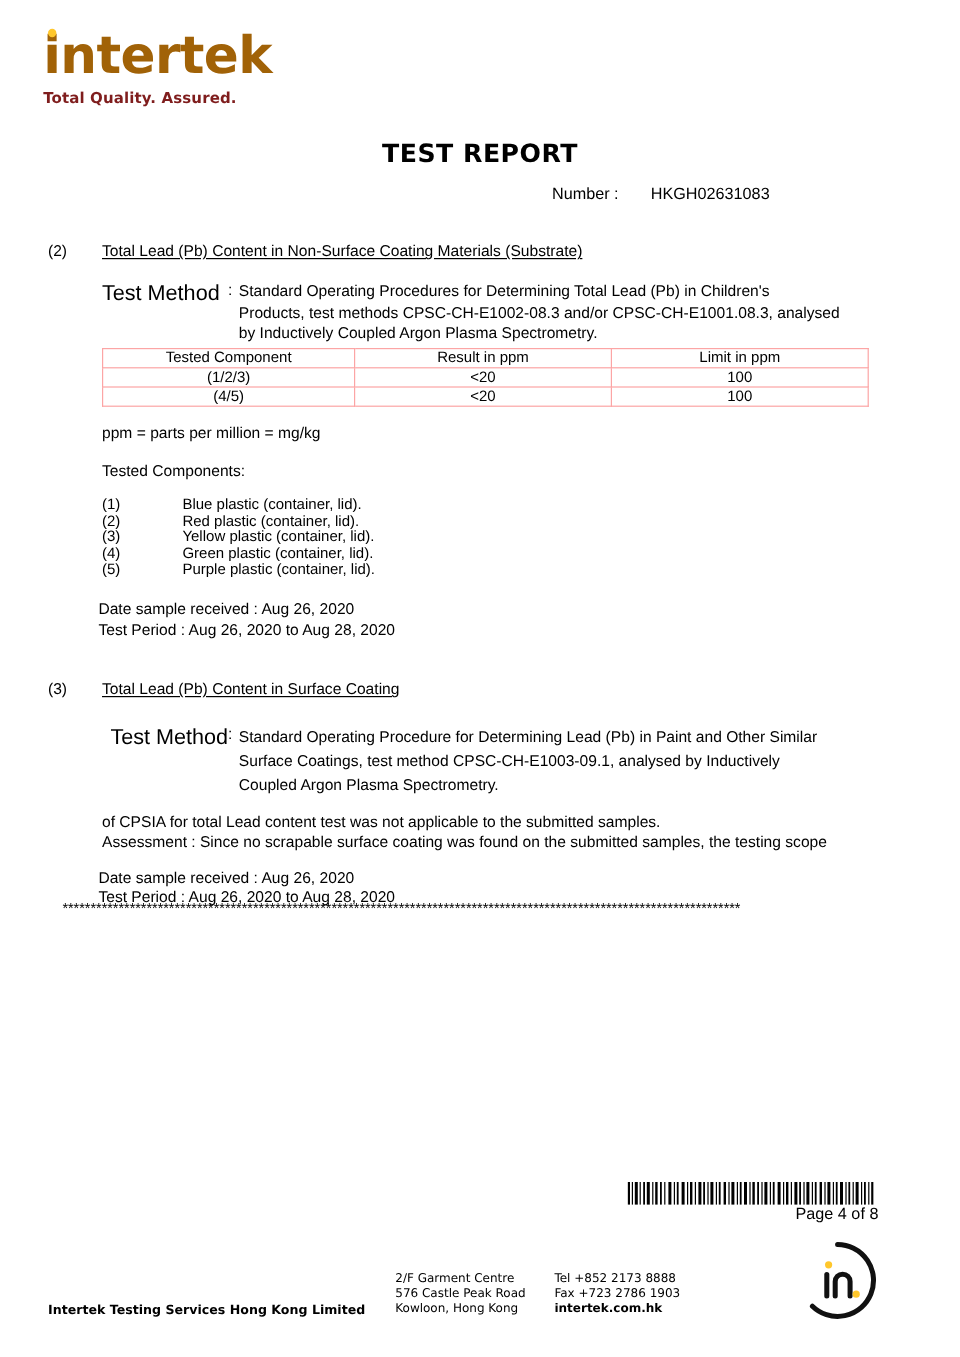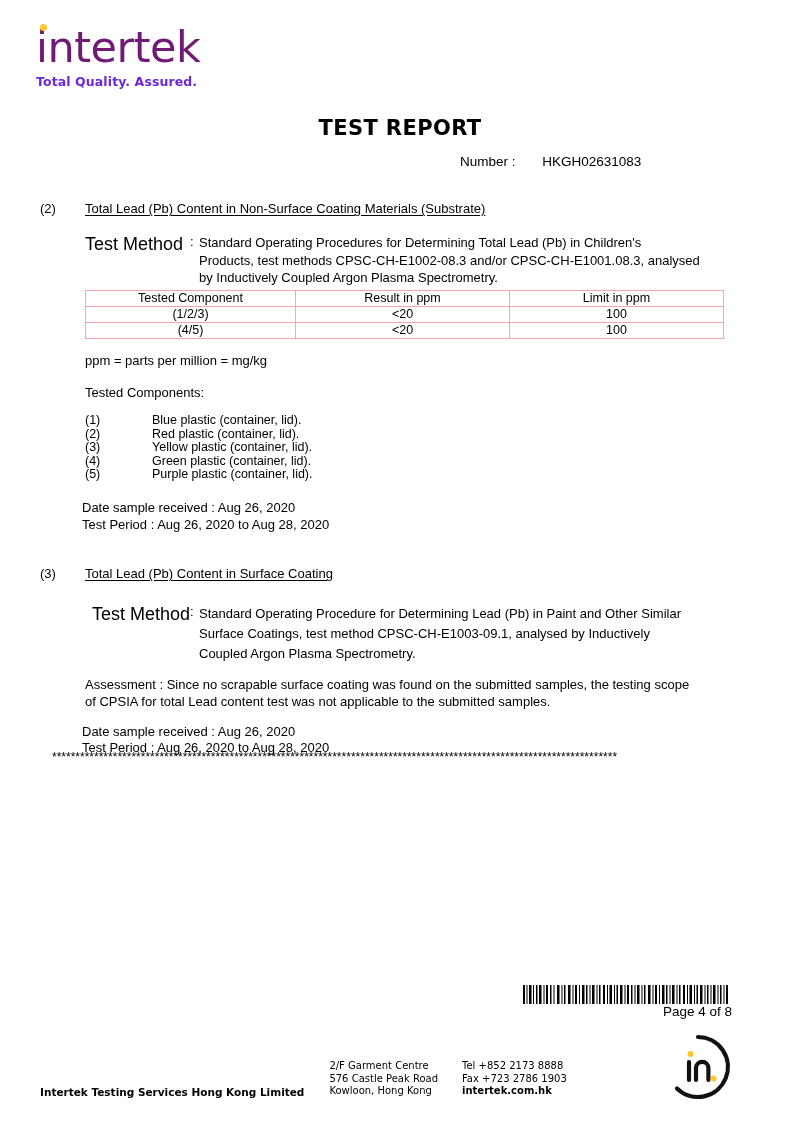--- a/index.html
+++ b/index.html
@@ -22,41 +22,41 @@
   
   .logo-block {
     position: absolute;
     left: 36px;
     top: 26px;
     width: 230px;
   }
   .logo-word {
     font-family: "DejaVu Sans", sans-serif;
     font-size: 43px;
-    font-weight: 400;
+    font-weight: 700;
     letter-spacing: -0.5px;
     line-height: 1;
-    color: #701a75;
+    color: #a16207;
     position: relative;
     display: inline-block;
   }
   .logo-dot {
     position: absolute;
     width: 7px;
     height: 7px;
     border-radius: 50%;
     background: #FFC72C;
     left: 4px;
     top: -2px;
   }
   .logo-tag {
     font-family: "DejaVu Sans", sans-serif;
     font-size: 12.5px;
     font-weight: 700;
-    color: #6d28d9;
+    color: #7f1d1d;
     margin-top: 5px;
     letter-spacing: 0.1px;
   }
 
   
   .doc-title {
     position: absolute;
     left: 0;
     top: 116px;
     width: 800px;
@@ -301,22 +301,22 @@
 
   <div class="tm-label" style="left:92px; top:604px;">Test Method</div>
   <div class="tm-colon" style="left:190px; top:604px;">:</div>
   <div class="tm-body" style="left:199px; top:604px; width:540px; line-height:20px;">
     <div>Standard Operating Procedure for Determining Lead (Pb) in Paint and Other Similar</div>
     <div>Surface Coatings, test method CPSC-CH-E1003-09.1, analysed by Inductively</div>
     <div>Coupled Argon Plasma Spectrometry.</div>
   </div>
 
   <div class="para" style="left:85px; top:676px; width:650px;">
+    <div>of CPSIA for total Lead content test was not applicable to the submitted samples.</div>
     <div>Assessment : Since no scrapable surface coating was found on the submitted samples, the testing scope</div>
-    <div>of CPSIA for total Lead content test was not applicable to the submitted samples.</div>
   </div>
 
   <div class="plain-line" style="left:82px; top:724px;">Date sample received : Aug 26, 2020</div>
   <div class="plain-line" style="left:82px; top:740px;">Test Period : Aug 26, 2020 to Aug 28, 2020</div>
 
   <div class="star-rule">*************************************************************************************************************************</div>
 
   <svg class="barcode" viewBox="0 0 205 19" preserveAspectRatio="none">
     <g fill="#000000">
       <rect x="0" y="0" width="2" height="19"></rect>

